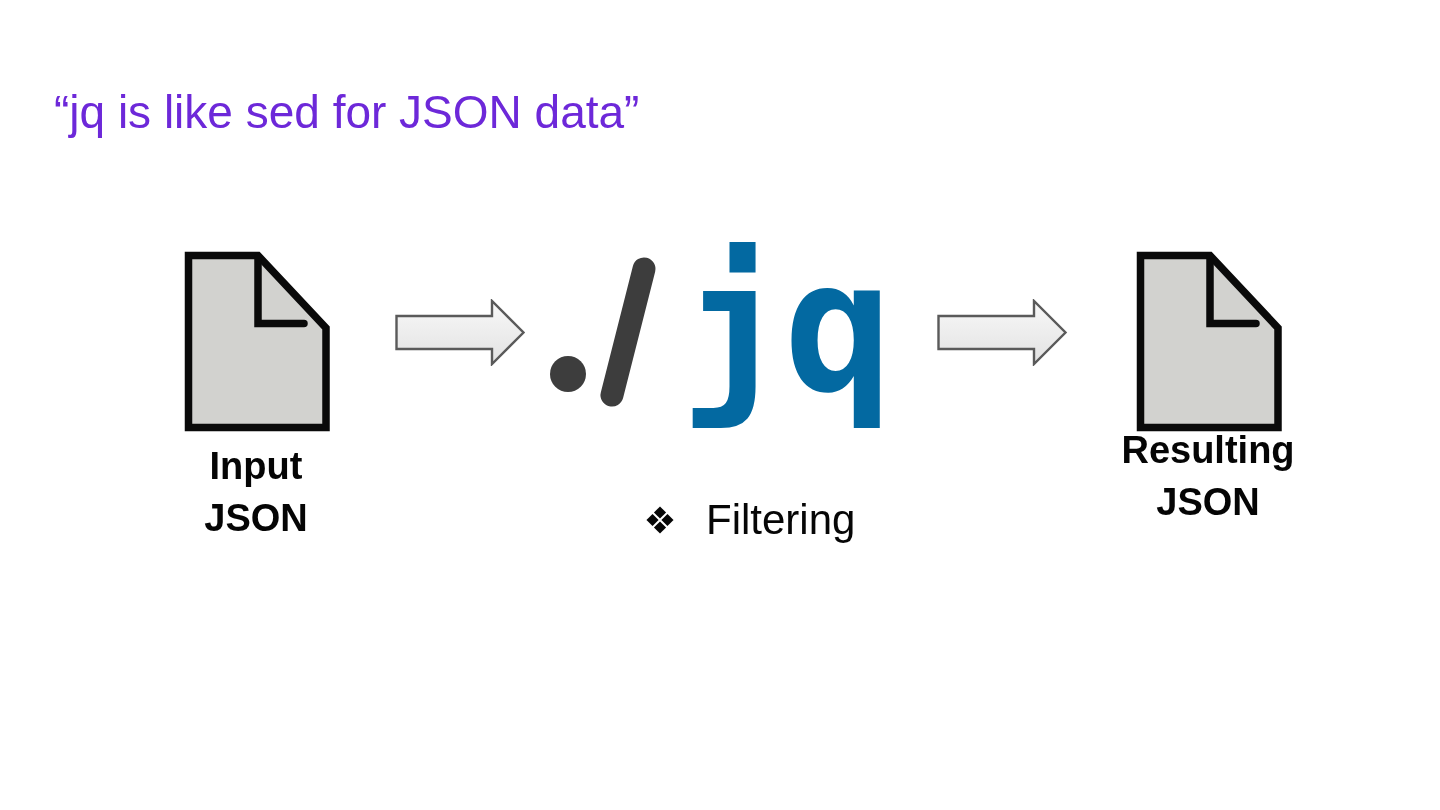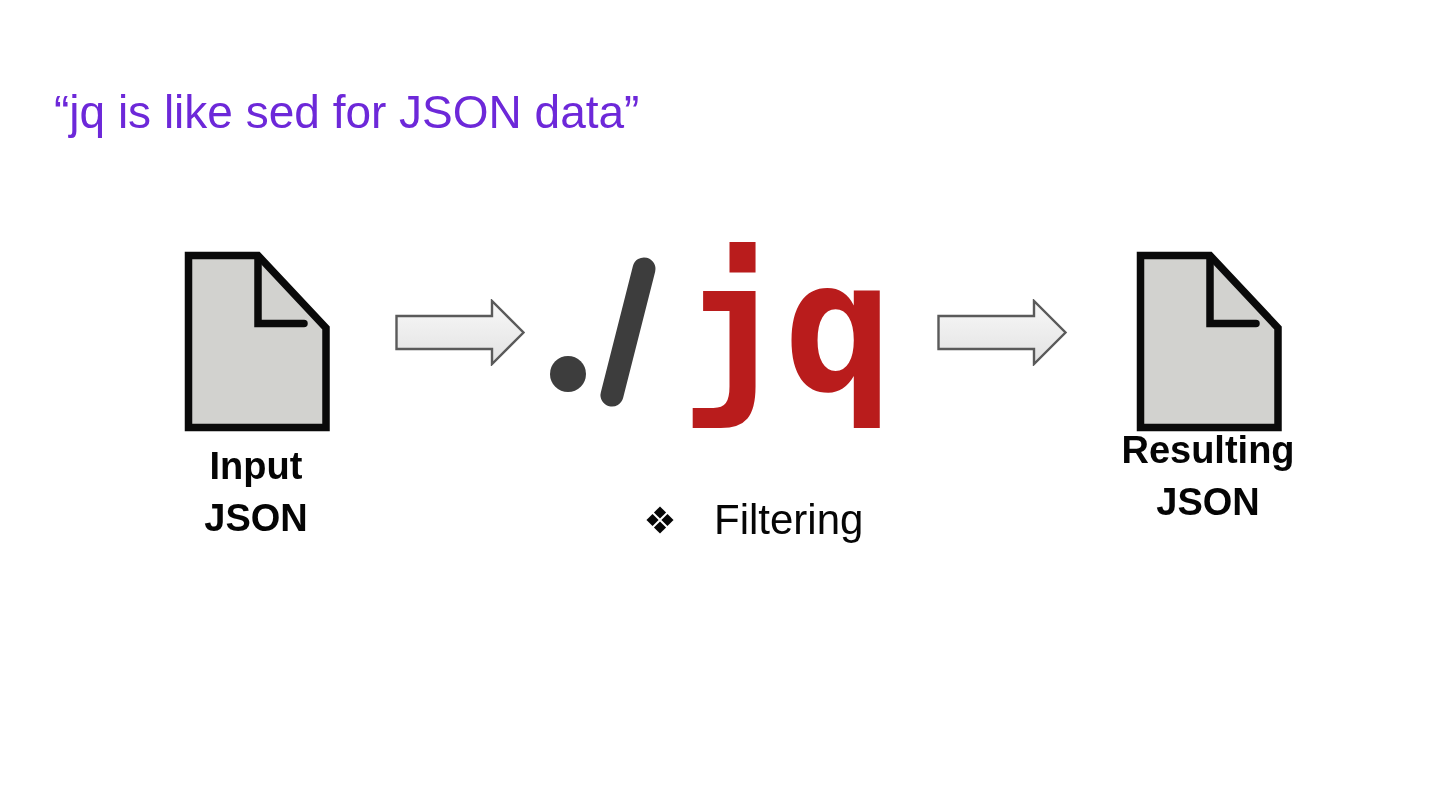--- a/index.html
+++ b/index.html
@@ -22,26 +22,26 @@
     text-align:center;font-weight:bold;font-size:38px;line-height:52px;
     color:#050505;
   }
   
   .arrow-svg{width:131px;height:67px;}
   .arrow-shape{stroke:#5a5a5a;stroke-width:2.4;stroke-linejoin:miter;}
   
   .jq-text{
     font-family:"DejaVu Sans Mono",monospace;
     font-weight:bold;font-size:182px;line-height:182px;
-    letter-spacing:-6px;color:#b91c1c;white-space:nowrap;
+    letter-spacing:-6px;color:#0369a1;white-space:nowrap;
   }
   
   .features{left:646px;top:492px;list-style:none;margin:0;padding:0;}
   .feature-row{
-    display:flex;align-items:center;height:55.5px;gap:40px;
+    display:flex;align-items:center;height:55.5px;gap:32px;
   }
   .bullet-svg{width:28px;height:28px;flex:0 0 auto;}
   .feature-label{font-size:42px;color:#060606;white-space:nowrap;}
 </style>
 </head>
 <body>
 
 <div class="abs title">“jq is like sed for JSON data”</div>
 
 <div class="abs" style="left:184px;top:251px;">

